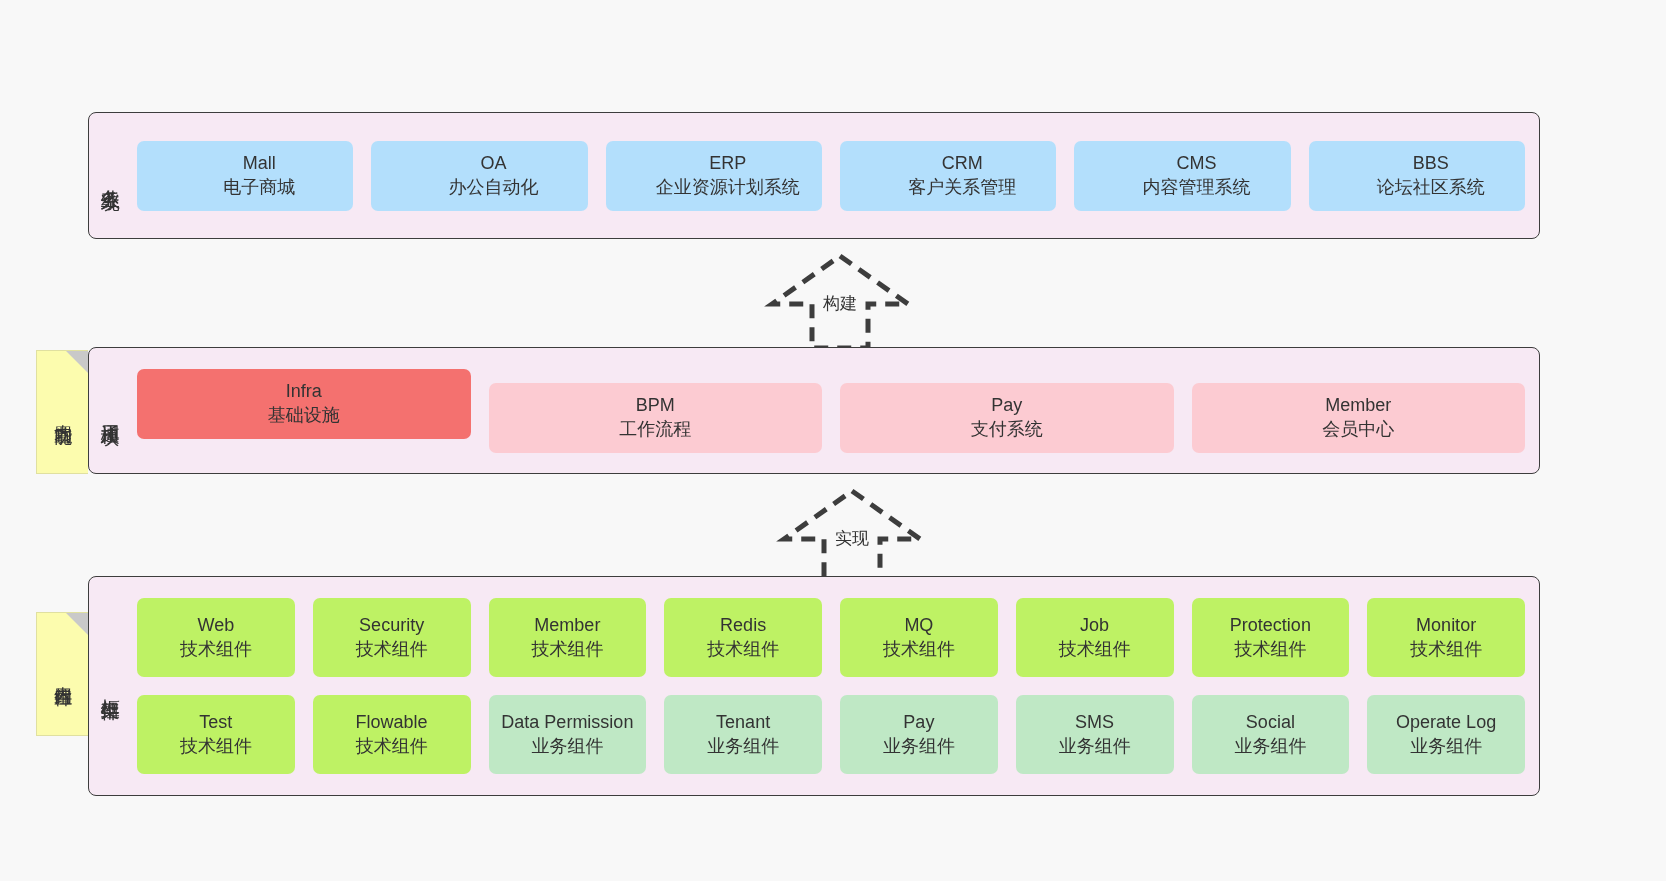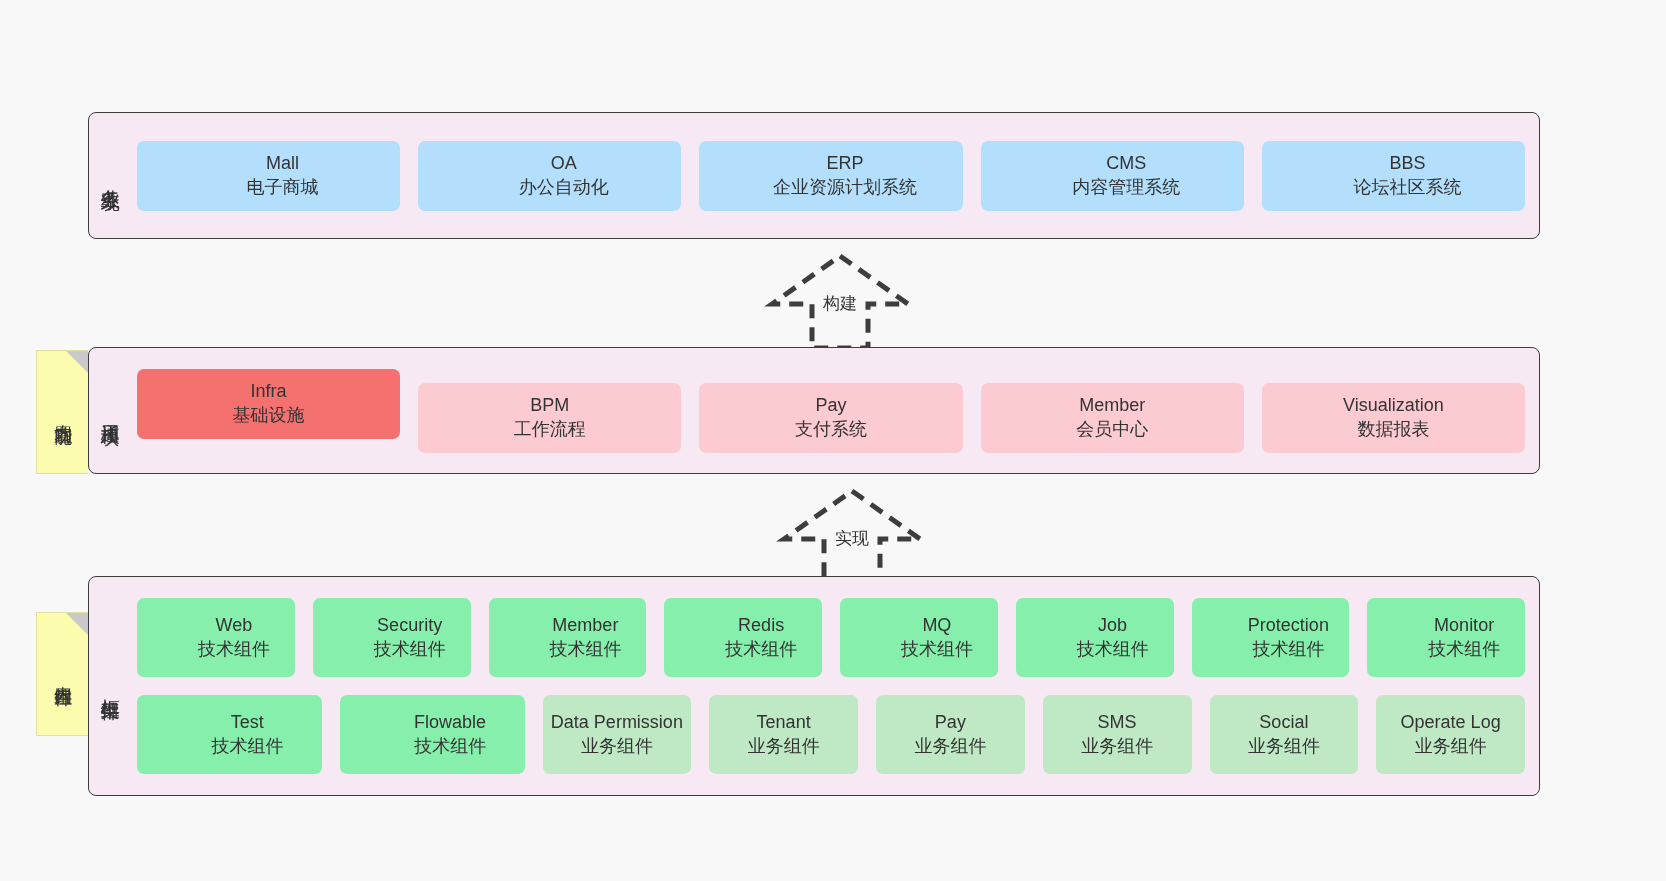--- a/index.html
+++ b/index.html
@@ -85,21 +85,21 @@
   #layer-modules { left: 88px; top: 347px; width: 1452px; height: 127px; }
   #layer-modules .cell { height: 70px; }
 
   #layer-framework { left: 88px; top: 576px; width: 1452px; height: 220px; }
   #layer-framework .cell { height: 79px; }
 
   
   .c-blue       { background: #b3dffc; padding-left: 32px; }
   .c-red        { background: #f4716f; }
   .c-pink       { background: #fccbd2; margin-top: 14px; }
-  .c-green      { background: #86efac; padding-left: 40px; }
+  .c-green      { background: #bef264; }
   .c-lightgreen { background: #bfe8c5; }
 
   
   .sticky {
     position: absolute;
     width: 52px;
     background: #fcfcae;
     border: 1px solid #e0e0a0;
     border-right: none;
     display: flex;
@@ -161,20 +161,24 @@
           <span class="t-en">Mall</span>
           <span class="t-cn">电子商城</span>
         </div>
         <div class="cell c-blue">
           <span class="t-en">OA</span>
           <span class="t-cn">办公自动化</span>
         </div>
         <div class="cell c-blue">
           <span class="t-en">ERP</span>
           <span class="t-cn">企业资源计划系统</span>
+        </div>
+        <div class="cell c-blue">
+          <span class="t-en">CRM</span>
+          <span class="t-cn">客户关系管理</span>
         </div>
         <div class="cell c-blue">
           <span class="t-en">CMS</span>
           <span class="t-cn">内容管理系统</span>
         </div>
         <div class="cell c-blue">
           <span class="t-en">BBS</span>
           <span class="t-cn">论坛社区系统</span>
         </div>
       </div>
@@ -205,24 +209,20 @@
           <span class="t-cn">工作流程</span>
         </div>
         <div class="cell c-pink">
           <span class="t-en">Pay</span>
           <span class="t-cn">支付系统</span>
         </div>
         <div class="cell c-pink">
           <span class="t-en">Member</span>
           <span class="t-cn">会员中心</span>
         </div>
-        <div class="cell c-pink">
-          <span class="t-en">Visualization</span>
-          <span class="t-cn">数据报表</span>
-        </div>
       </div>
     </div>
   </div>
 
   <div class="arrow" id="arrow-implement">
     <svg viewBox="0 0 160 100" preserveAspectRatio="none" aria-hidden="true">
       <path d="M 80 4 L 148 52 L 108 52 L 108 96 L 52 96 L 52 52 L 12 52 Z" fill="none" stroke="#3d3d3d" stroke-width="5" stroke-dasharray="14 9" stroke-linejoin="miter"></path>
     </svg>
     <div class="arrow-label">实现</div>
   </div>

